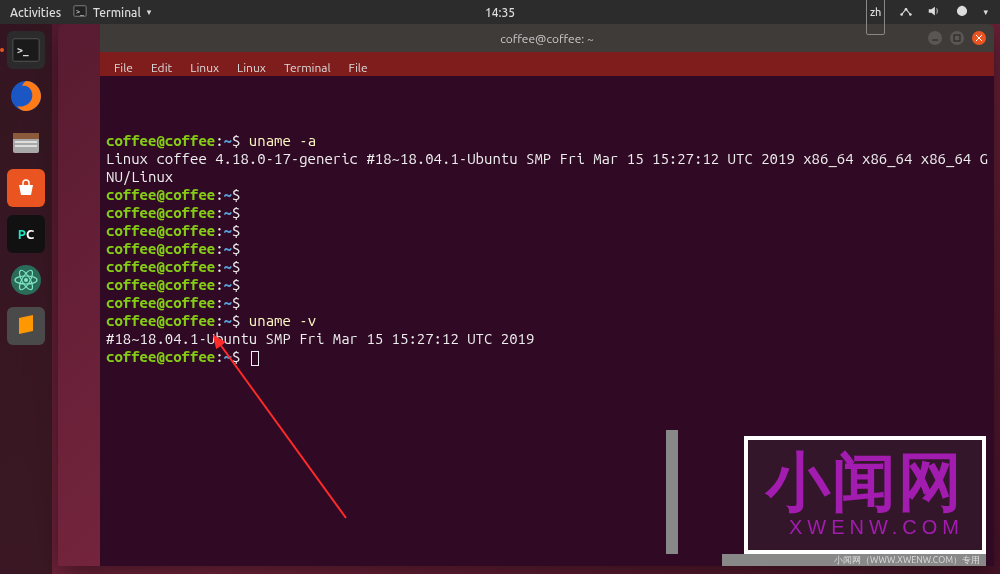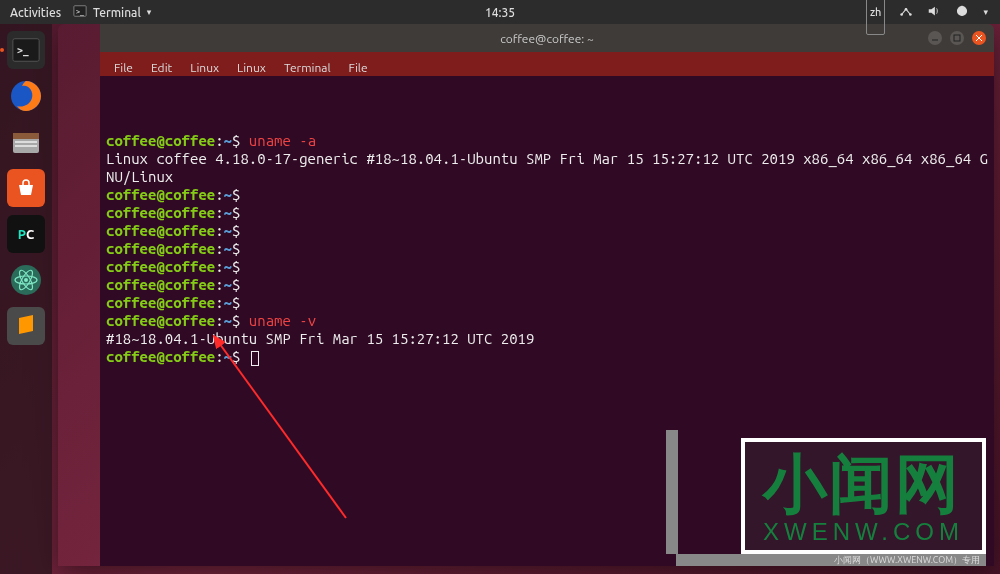--- a/index.html
+++ b/index.html
@@ -78,44 +78,44 @@
   .terminal-body {
     flex: 1; background: #300a24; color: #eee;
     font-family: "Ubuntu Mono","DejaVu Sans Mono", monospace;
     font-size: 15px; line-height: 18px;
     padding: 2px 6px; white-space: pre-wrap; word-break: break-all;
     position: relative;
   }
   .prompt-user { color: #84cc16; font-weight: bold; }
   .prompt-path { color: #5a9dd6; font-weight: bold; }
   .prompt-sep  { color: #eee; }
-  .cmd         { color: #ef4444; }
+  .cmd         { color: #fef9c3; }
   .out         { color: #eee; }
   .cursor-box { display:inline-block; width:8px; height:15px; border:1px solid #eee; vertical-align:middle; margin-left:2px;}
 
   
   .annotation-arrow {
     position: absolute; left: 106px; top: 252px;
     pointer-events: none;
   }
 
   
   .watermark {
     position: absolute; right: 14px; bottom: 20px;
-    border: 4px solid #fff; color: #15803d;
-    padding: 6px 18px 4px 18px;
-    text-align: left;
+    border: 4px solid #fff; color: #a21caf;
+    padding: 6px 18px 11px 18px;
+    text-align: right;
     background: rgba(60,60,60,0.25);
     z-index: 20;
     font-family: sans-serif;
   }
   .watermark .wm-main { font-size: 64px; line-height: 72px; font-weight: 600; letter-spacing: 2px; }
-  .watermark .wm-sub  { font-size: 24px; letter-spacing: 5px; margin-top: -2px; }
+  .watermark .wm-sub  { font-size: 20px; letter-spacing: 5px; margin-top: -2px; }
   .watermark-strip {
-    position:absolute; right:14px; bottom:8px; height:12px; width:310px;
+    position:absolute; right:14px; bottom:8px; height:12px; width:264px;
     background:#888; color:#ddd; font-size:9px; text-align:right; padding-right:6px;
     line-height:12px; z-index:20;
   }
   .watermark-side {
     position:absolute; right:322px; bottom:20px; width:12px; height:124px;
     background:#888; z-index:20;
   }
 </style>
 </head>
 <body>

